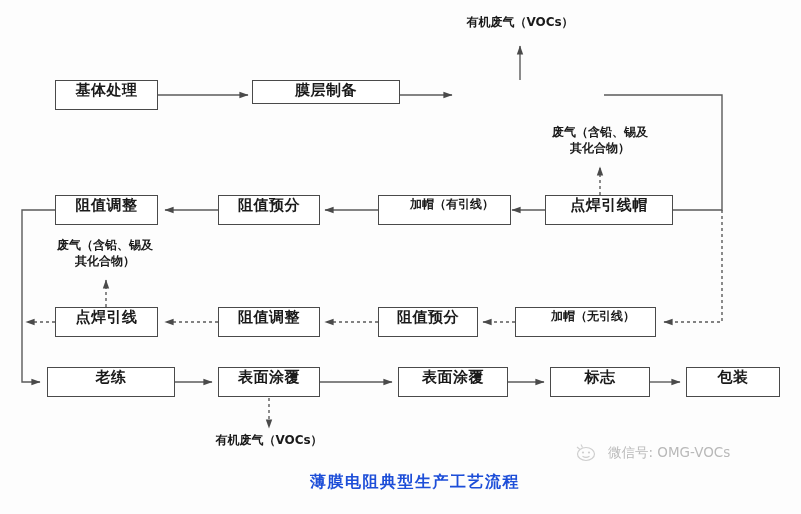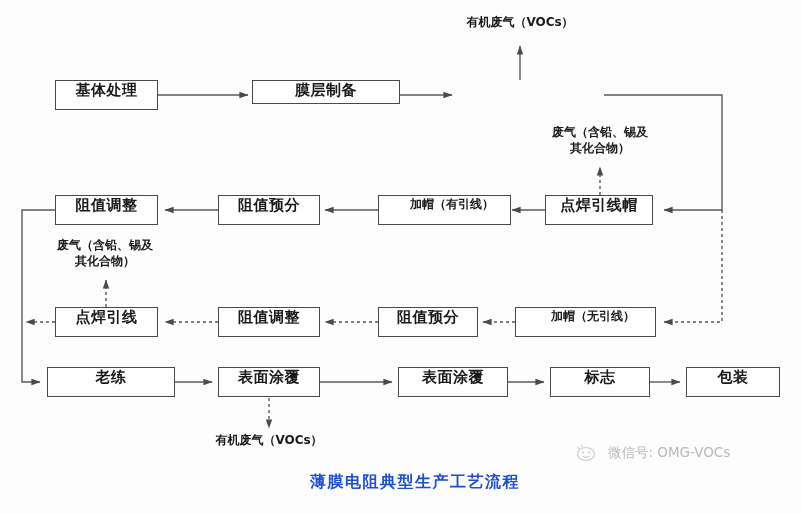--- a/index.html
+++ b/index.html
@@ -138,21 +138,21 @@
 
   <div class="node" style="left:55px; top:195px; width:103px; height:30px;">
     <span>阻值调整</span>
   </div>
   <div class="node" style="left:218px; top:195px; width:102px; height:30px;">
     <span>阻值预分</span>
   </div>
   <div class="node small-text" style="left:378px; top:195px; width:133px; height:30px;">
     <span>加帽（有引线）</span>
   </div>
-  <div class="node" style="left:545px; top:195px; width:108px; height:30px;">
+  <div class="node" style="left:545px; top:195px; width:128px; height:30px;">
     <span>点焊引线帽</span>
   </div>
 
   <div class="node" style="left:55px; top:307px; width:103px; height:30px;">
     <span>点焊引线</span>
   </div>
   <div class="node" style="left:218px; top:307px; width:102px; height:30px;">
     <span>阻值调整</span>
   </div>
   <div class="node" style="left:378px; top:307px; width:100px; height:30px;">

